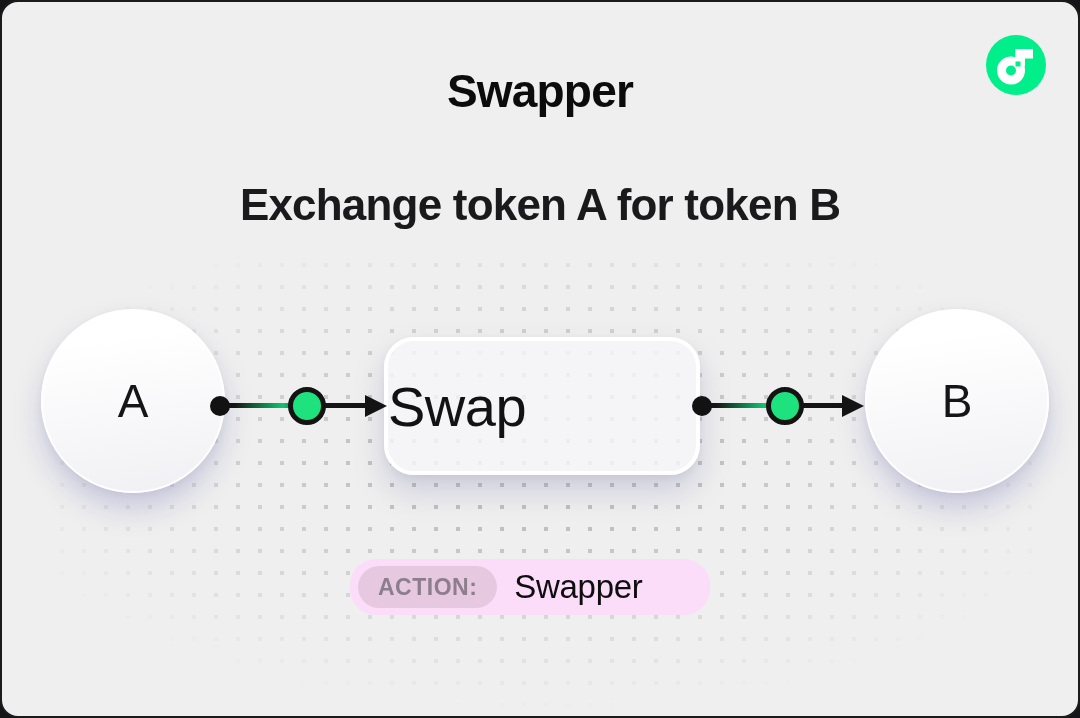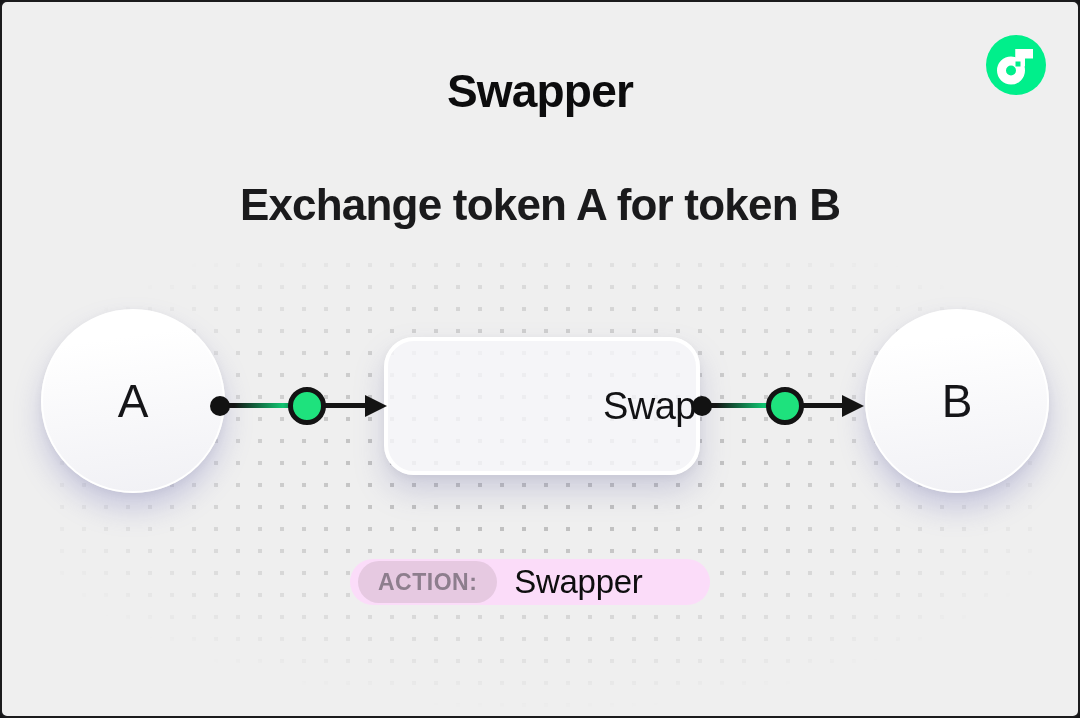--- a/index.html
+++ b/index.html
@@ -6,21 +6,21 @@
   body {
     width:1080px; height:718px;
     background:#151517;            
     font-family:"Liberation Sans", sans-serif;
     position:relative; overflow:hidden;
   }
   .stage {
     position:absolute; inset:0;
     background:#efefef;
     border:2px solid #1b1b1d;
-    border-radius:7px;
+    border-radius:18px;
     box-sizing:border-box;
     overflow:hidden;
   }
 
   
   .dots {
     position:absolute; left:40px; top:243px; width:1000px; height:466px;
     background-image:radial-gradient(circle, #bdbdbd 2.3px, transparent 2.5px);
     background-size:22px 22px; background-position:9px 9px;
     -webkit-mask-image:radial-gradient(ellipse 56% 54% at 50% 46%, rgba(0,0,0,.95) 28%, rgba(0,0,0,.5) 62%, transparent 100%);
@@ -52,22 +52,22 @@
   .token-a { left:39px;  top:307px; }
   .token-b { left:863px; top:307px; }
 
   
   .swapbox {
     position:absolute; left:382px; top:335px; width:316px; height:138px;
     border-radius:30px; border:4px solid #ffffff;
     background:rgba(247,247,250,.82);
     box-shadow:0 16px 30px rgba(120,120,172,.28), 0 3px 8px rgba(0,0,0,.05);
     box-sizing:border-box;
-    display:flex; align-items:center; justify-content:flex-end;
-    font-size:38px; font-weight:400; letter-spacing:-0.5px; color:#121214;
+    display:flex; align-items:center; justify-content:flex-start;
+    font-size:56px; font-weight:400; letter-spacing:-0.5px; color:#121214;
   }
 
   
   .conn-line {
     position:absolute; height:5px; top:401px; z-index:5;
     background:linear-gradient(90deg,#141414 0%,#141414 12%,#10c571 44%,#141414 62%,#141414 100%);
   }
   .conn-dot {
     position:absolute; width:20px; height:20px; top:394px; z-index:6;
     background:#121212; border-radius:50%;
@@ -78,21 +78,21 @@
     box-sizing:border-box;
   }
   .conn-arrow {
     position:absolute; width:0; height:0; top:393px; z-index:6;
     border-top:11px solid transparent; border-bottom:11px solid transparent;
     border-left:22px solid #131313;
   }
 
   
   .badge {
-    position:absolute; left:348px; top:557px; width:360px; height:46px;
+    position:absolute; left:348px; top:557px; width:360px; height:56px;
     background:#fbdcf9; border-radius:26px;
     display:flex; align-items:center; box-sizing:border-box;
     padding-left:8px; gap:17px;
   }
   .badge-label {
     background:#e6c9e1; color:#8d7e8d; border-radius:21px;
     height:42px; display:flex; align-items:center;
     padding:0 20px; font-size:23px; font-weight:600; letter-spacing:.5px;
   }
   .badge-value { font-size:33px; font-weight:400; letter-spacing:-0.3px; color:#0e0e0f; }

